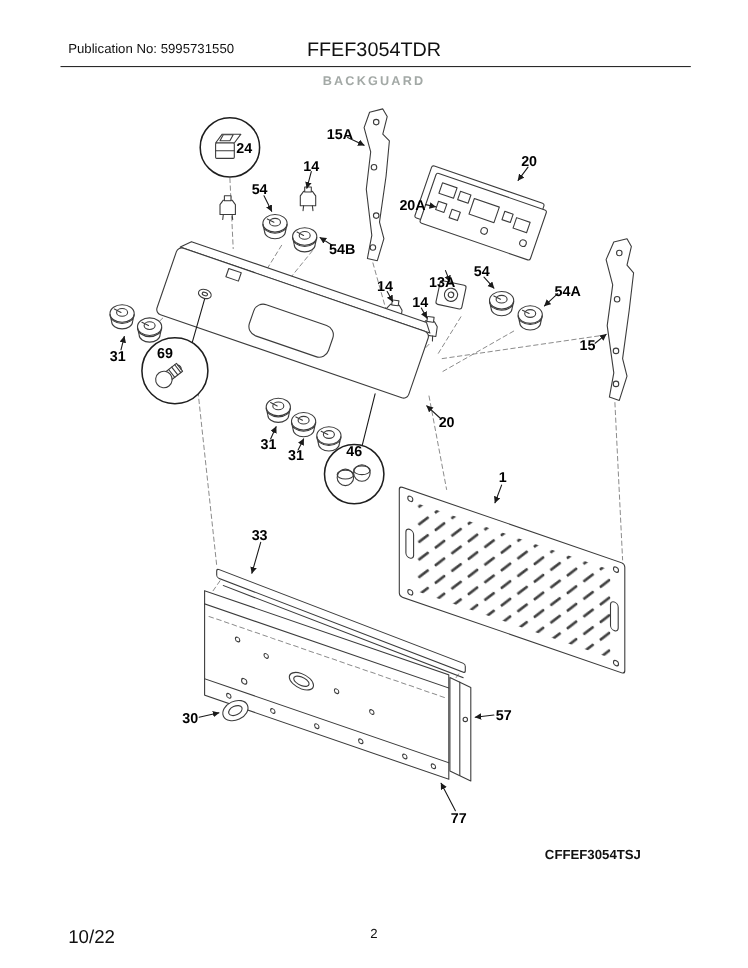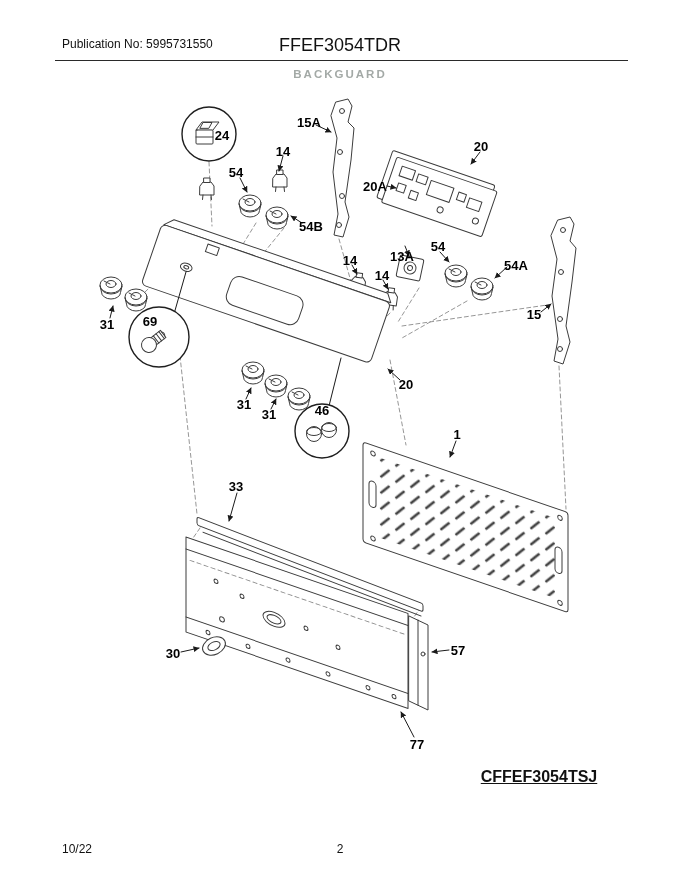--- a/index.html
+++ b/index.html
@@ -6,22 +6,22 @@
   html,body { background:#ffffff; }
   body { font-family:"Liberation Sans", sans-serif; color:#111; }
   .page { position:relative; width:680px; height:880px; background:#fff; margin:4px auto; overflow:hidden; }
   .abs { position:absolute; }
   .pub { left:62px; top:33px; font-size:12px; }
   .model { left:50%; top:31px; transform:translateX(-50%); font-size:18px; }
   .rule { left:55px; top:56px; width:573px; height:1px; background:#2a2a2a; }
   .section-title { left:50%; top:64px; transform:translateX(-50%); font-size:11.5px; font-weight:bold; letter-spacing:2px; color:#a3a9a6; }
   svg.art { left:0; top:0; }
   .callout { position:absolute; transform:translate(-50%,-50%); font-size:13px; font-weight:bold; white-space:nowrap; color:#000; }
-  .code { position:absolute; transform:translate(-50%,-50%); font-size:16px; font-weight:bold;text-decoration:underline; }
-  .footer-date { left:62px; top:838px; font-size:12px; }
+  .code { position:absolute; transform:translate(-50%,-50%); font-size:12px; font-weight:bold; }
+  .footer-date { left:62px; top:838px; font-size:17px; }
   .footer-page { left:50%; top:838px; transform:translateX(-50%); font-size:12px; }
   
   .ln { stroke:#3c3c3c; stroke-width:1; fill:none; }
   .fw { stroke:#3c3c3c; stroke-width:1; fill:#fff; }
   .cw { stroke:#1f1f1f; stroke-width:1.4; fill:#fff; }
   .dash { stroke:#8a8a8a; stroke-width:0.9; stroke-dasharray:4 3; fill:none; }
   .ldr { stroke:#1a1a1a; stroke-width:1; fill:none; }
   svg.art { stroke-linecap:round; stroke-linejoin:round; }
 </style>
 </head>

